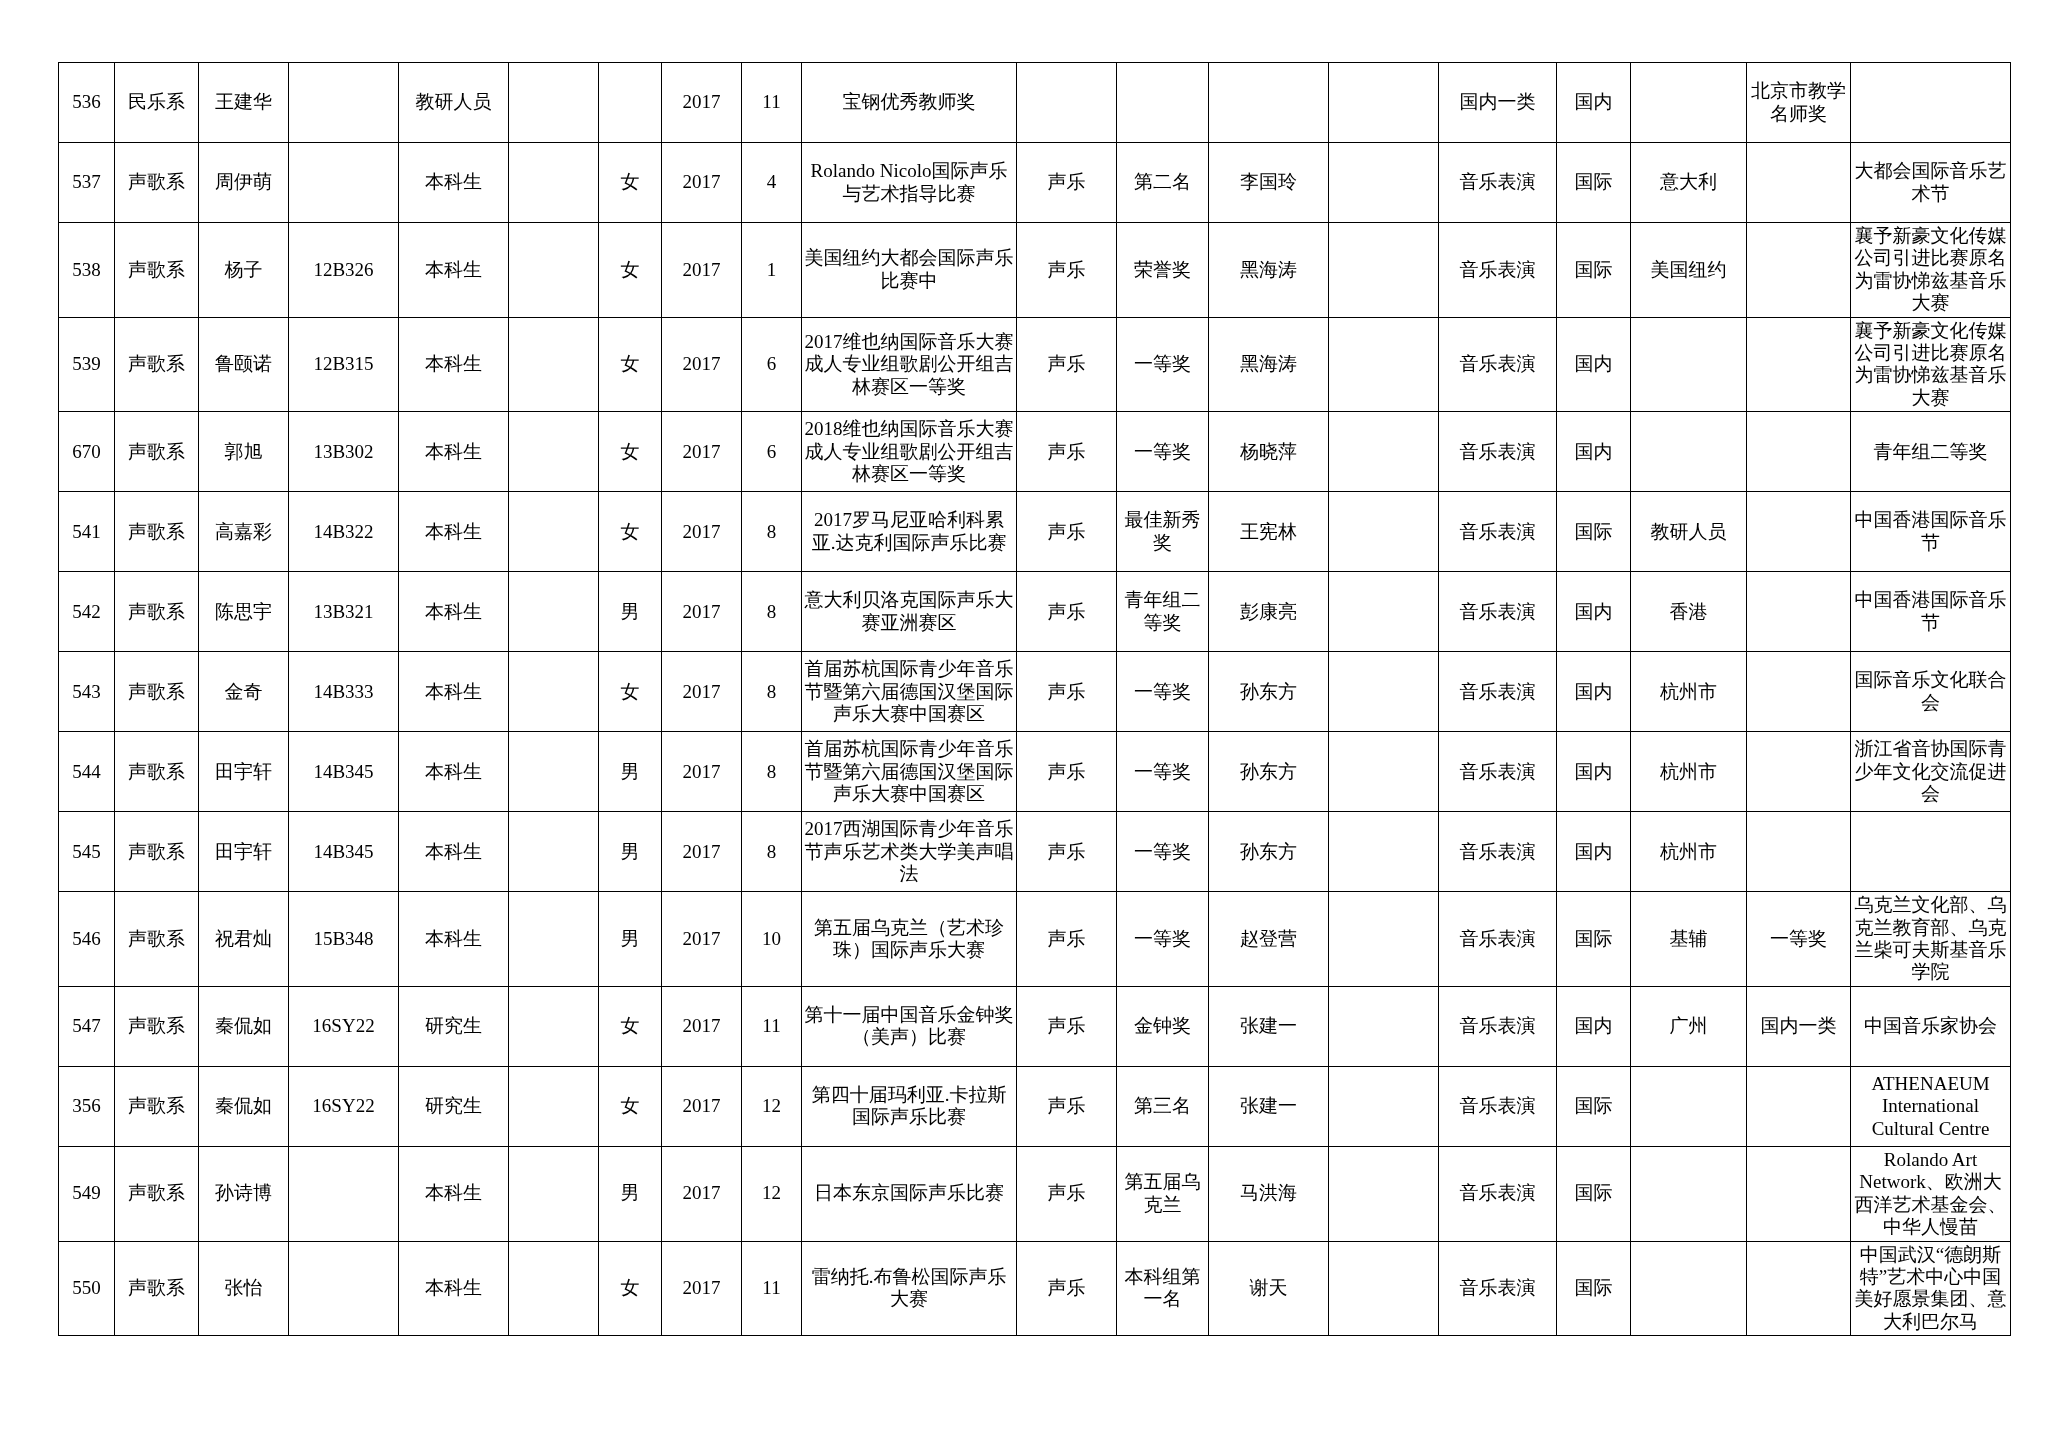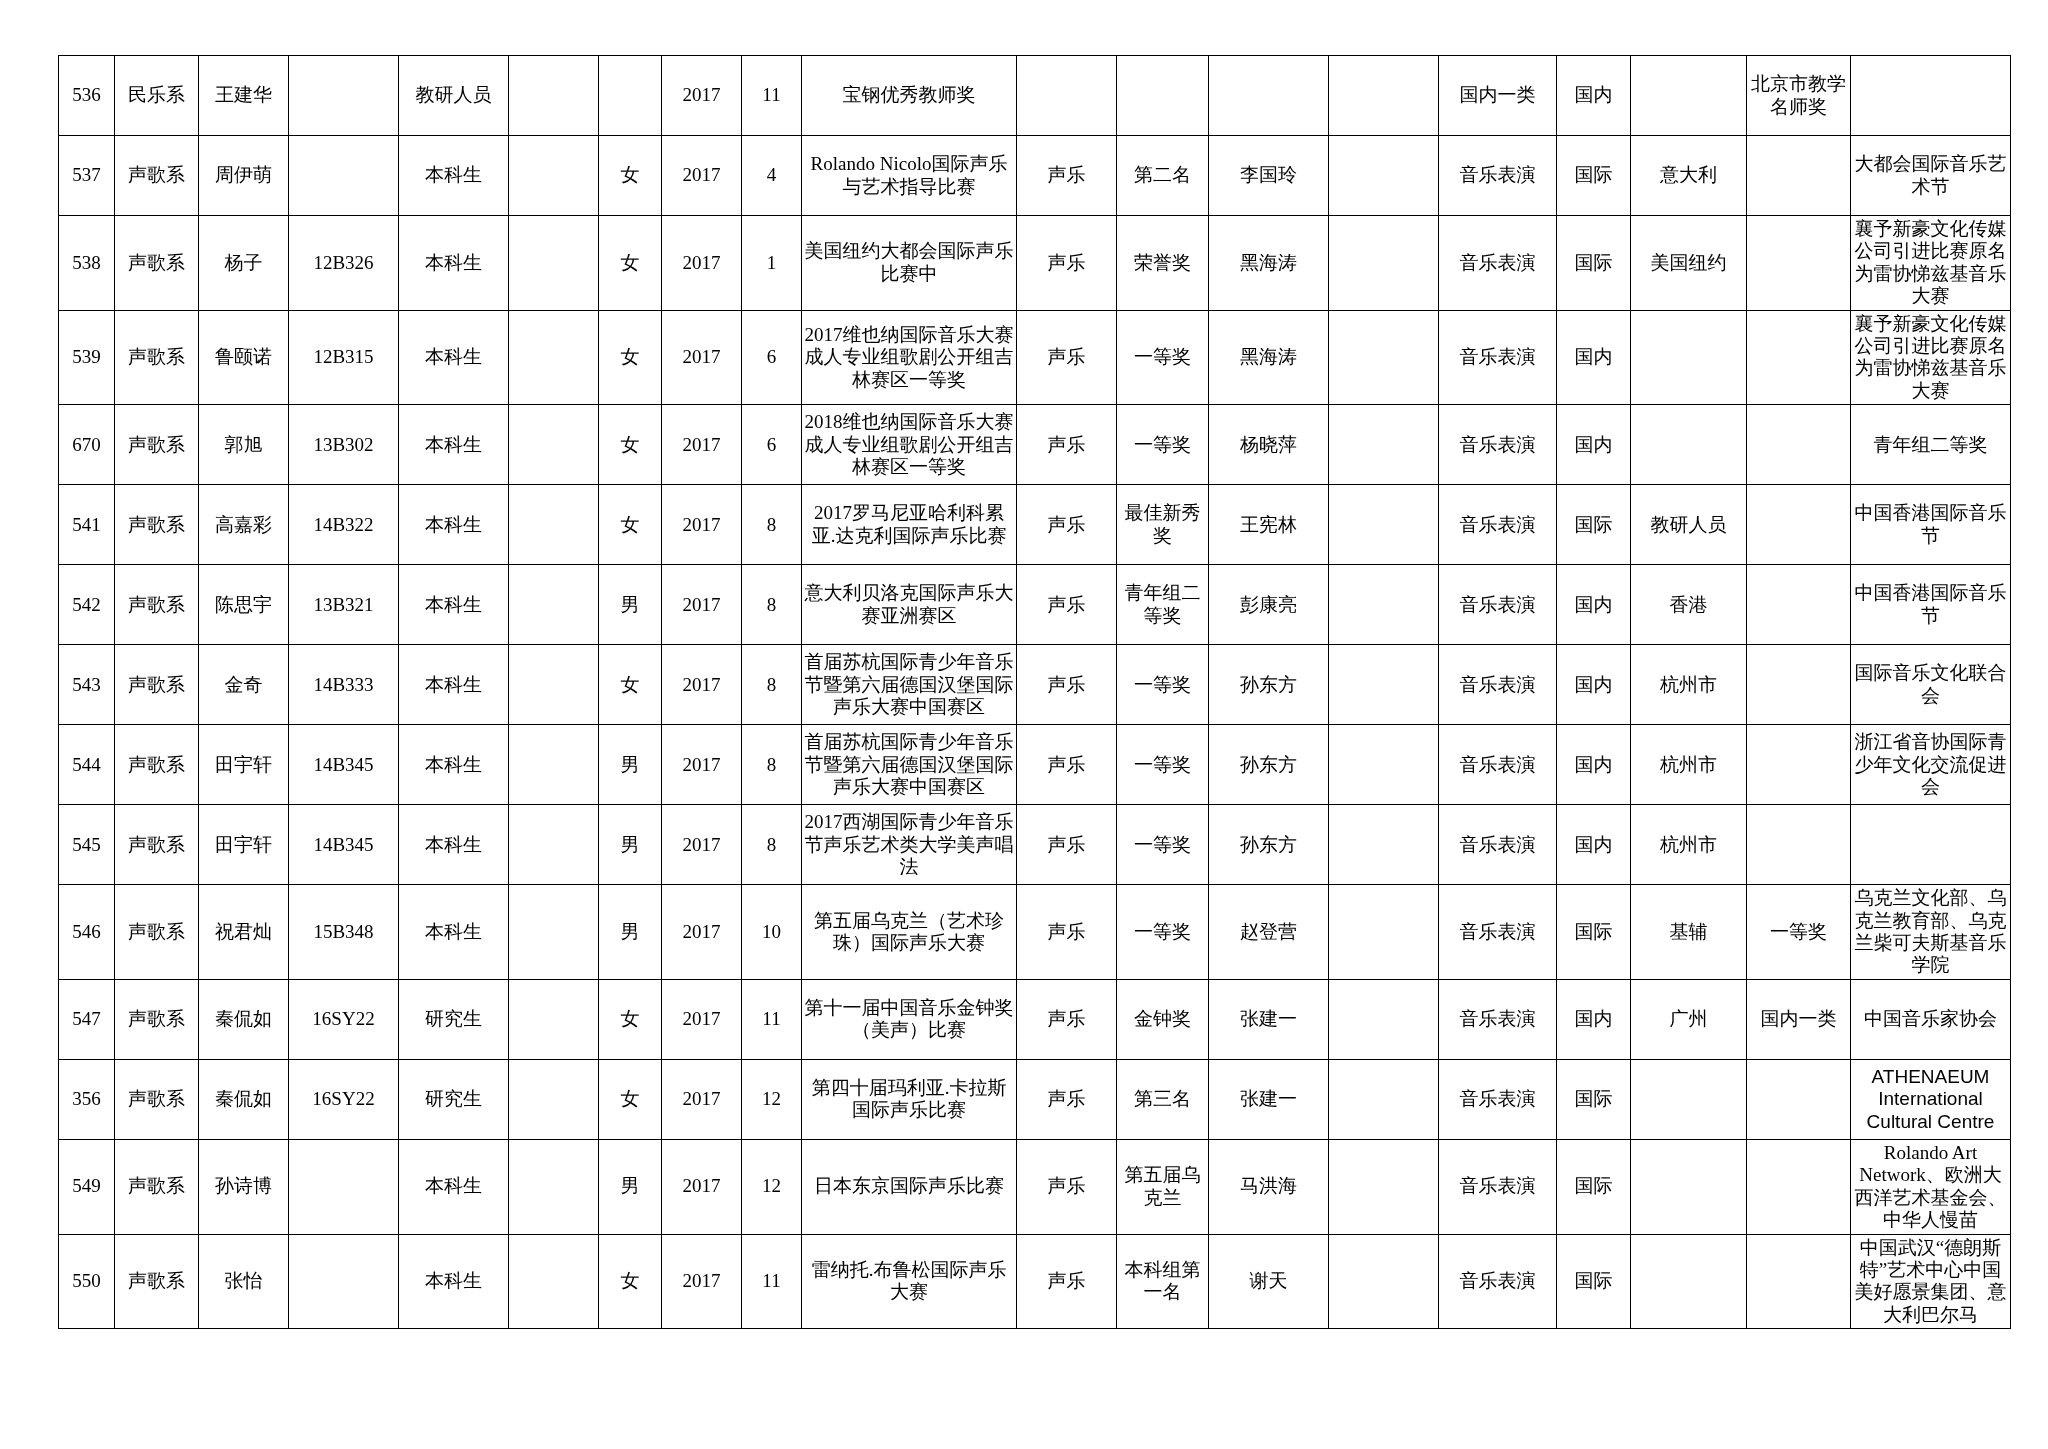--- a/index.html
+++ b/index.html
@@ -17,20 +17,21 @@
     position: relative;
     width: 2048px;
     height: 1449px;
     box-sizing: border-box;
     padding: 55px 58px 0 58px;
   }
   table.award-table {
     border-collapse: collapse;
     table-layout: fixed;
     width: 1932px;
+    margin-top: 7px;
   }
   table.award-table td {
     border: 1px solid #000000;
     vertical-align: middle;
     text-align: center;
     font-size: 19px;
     line-height: 1.18;
     padding: 2px 2px;
     overflow: hidden;
     word-break: break-word;
@@ -50,21 +51,21 @@
   col.c11 { width: 92px; }   
   col.c12 { width: 120px; }  
   col.c13 { width: 110px; }  
   col.c14 { width: 118px; }  
   col.c15 { width: 74px; }   
   col.c16 { width: 116px; }  
   col.c17 { width: 104px; }  
   col.c18 { width: 160px; }  
 
   td.small  { font-size: 17px; line-height: 1.1; }
-  td.latin  { font-family: Liberation Sans, sans-serif; }
+  td.latin  { font-family: Liberation Serif, serif; }
   tr.r-tall td { height: 75px; }
 </style>
 </head>
 <body>
 
 <div class="page">
   <table class="award-table">
     <colgroup>
       <col class="c0">
         <col class="c1">

